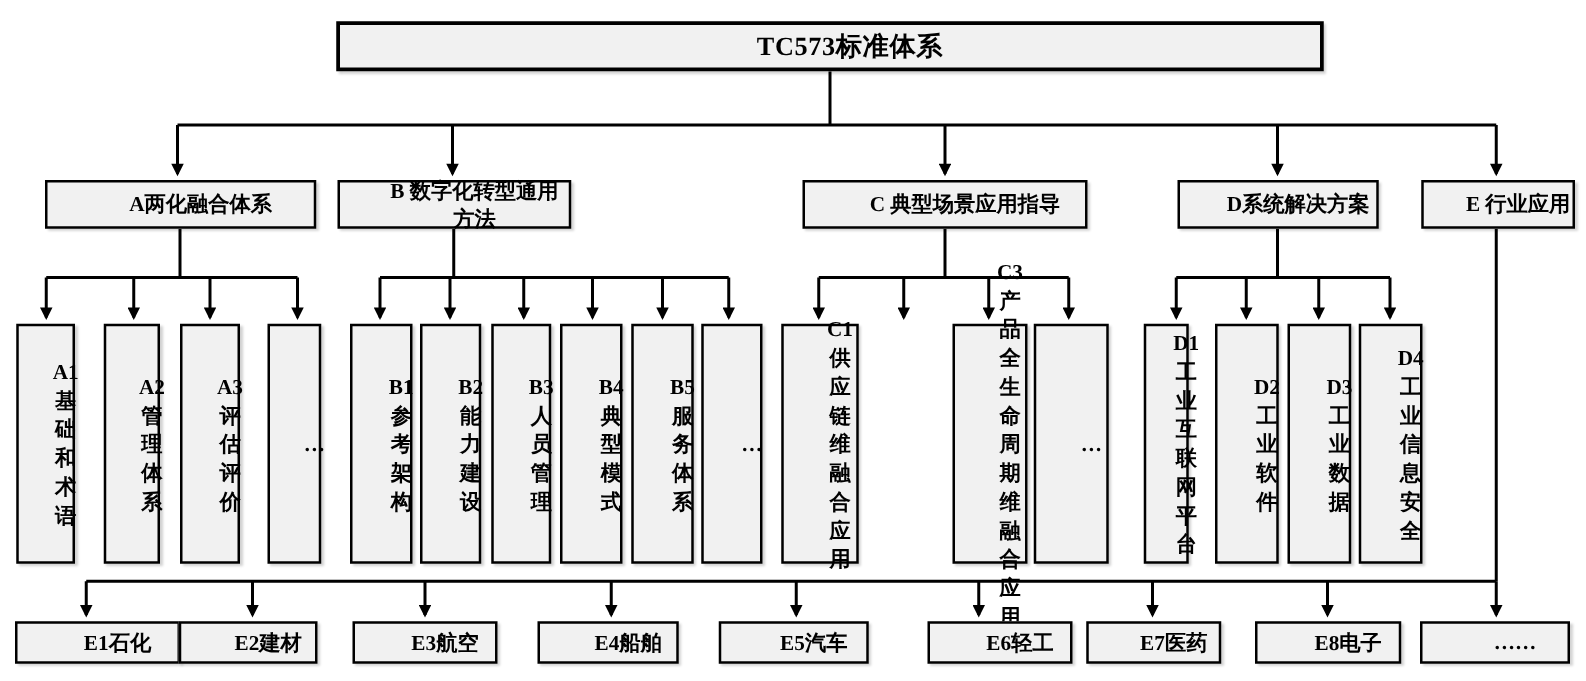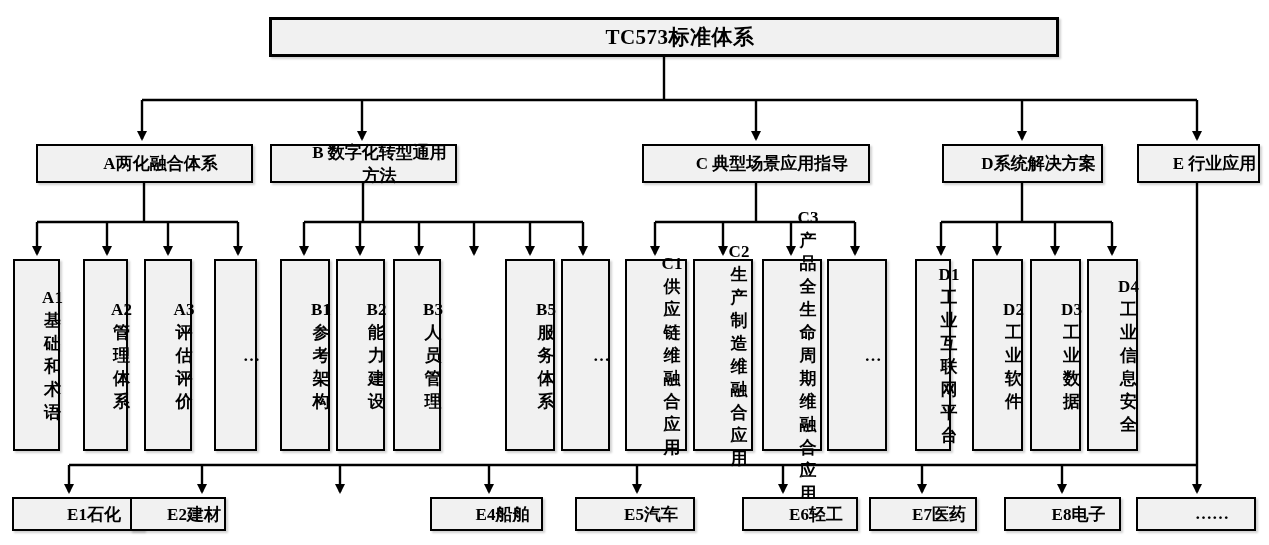--- a/index.html
+++ b/index.html
@@ -118,38 +118,37 @@
   <div class="box vbox" style="left:336px;width:49px">B2
 能
 力
 建
 设</div>
   <div class="box vbox" style="left:393px;width:48px">B3
 人
 员
 管
 理</div>
+  <div class="box vbox" style="left:448px;width:50px">B4
+典
+型
+模
+式</div>
   <div class="box vbox" style="left:505px;width:50px">B5
 服
 务
 体
 系</div>
   <div class="box vbox" style="left:561px;width:49px">…</div>
 
   <div class="box vbox" style="left:625px;width:62px">C1
 供应
 链维
 融合
 应用</div>
-  <div class="box vbox" style="left:693px;width:60px">C2
-生产
-制造
-维融
-合应
-用</div>
   <div class="box vbox" style="left:762px;width:60px">C3
 产品
 全生
 命周
 期维
 融合
 应用</div>
   <div class="box vbox" style="left:827px;width:60px">…</div>
 
   <div class="box vbox" style="left:915px;width:36px">D1
@@ -172,21 +171,22 @@
 据</div>
   <div class="box vbox" style="left:1087px;width:51px">D4
 工
 业
 信
 息
 安
 全</div>
 
   <div class="box ebox" style="left:12px;width:132px">E1石化</div>
-  <div class="box ebox" style="left:130px;width:96px">E2建材</div>
+  <div class="box ebox" style="left:143px;width:111px">E2建材</div>
+  <div class="box ebox" style="left:282px;width:116px">E3航空</div>
   <div class="box ebox" style="left:430px;width:113px">E4船舶</div>
   <div class="box ebox" style="left:575px;width:120px">E5汽车</div>
   <div class="box ebox" style="left:742px;width:116px">E6轻工</div>
   <div class="box ebox" style="left:869px;width:108px">E7医药</div>
   <div class="box ebox" style="left:1004px;width:117px">E8电子</div>
   <div class="box ebox" style="left:1136px;width:120px">……</div>
 
 </div>
 
 </body></html>

